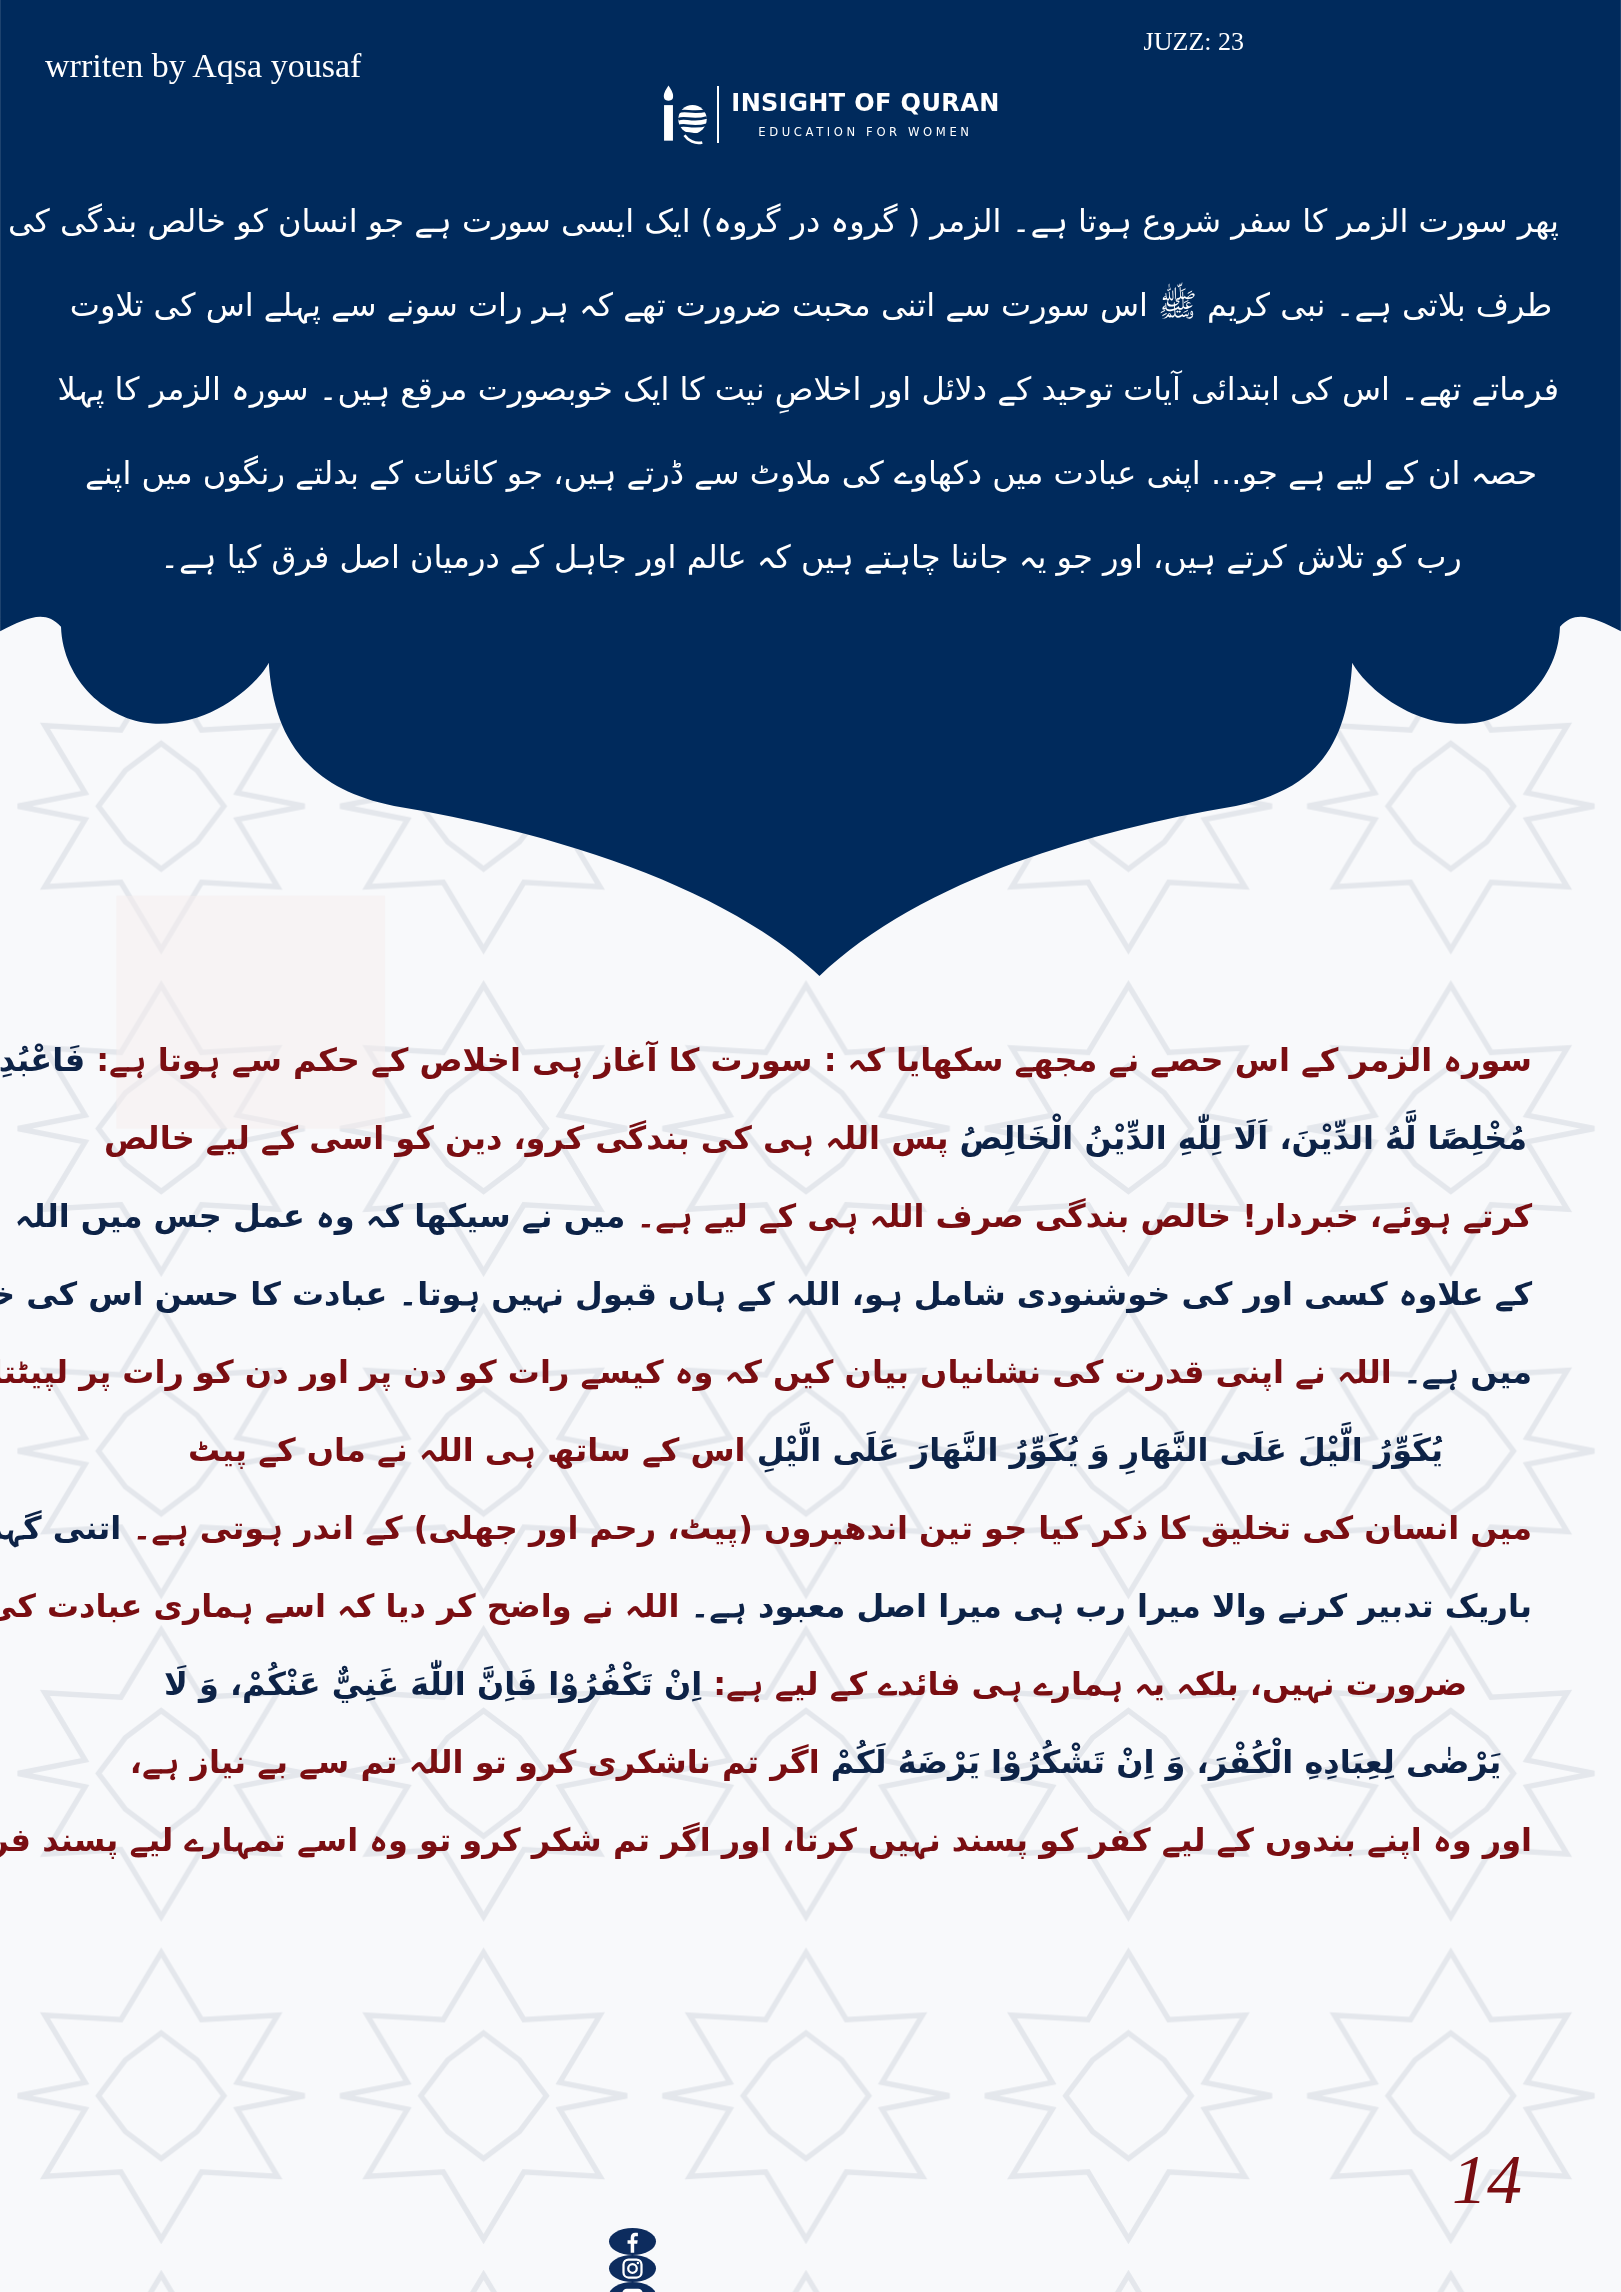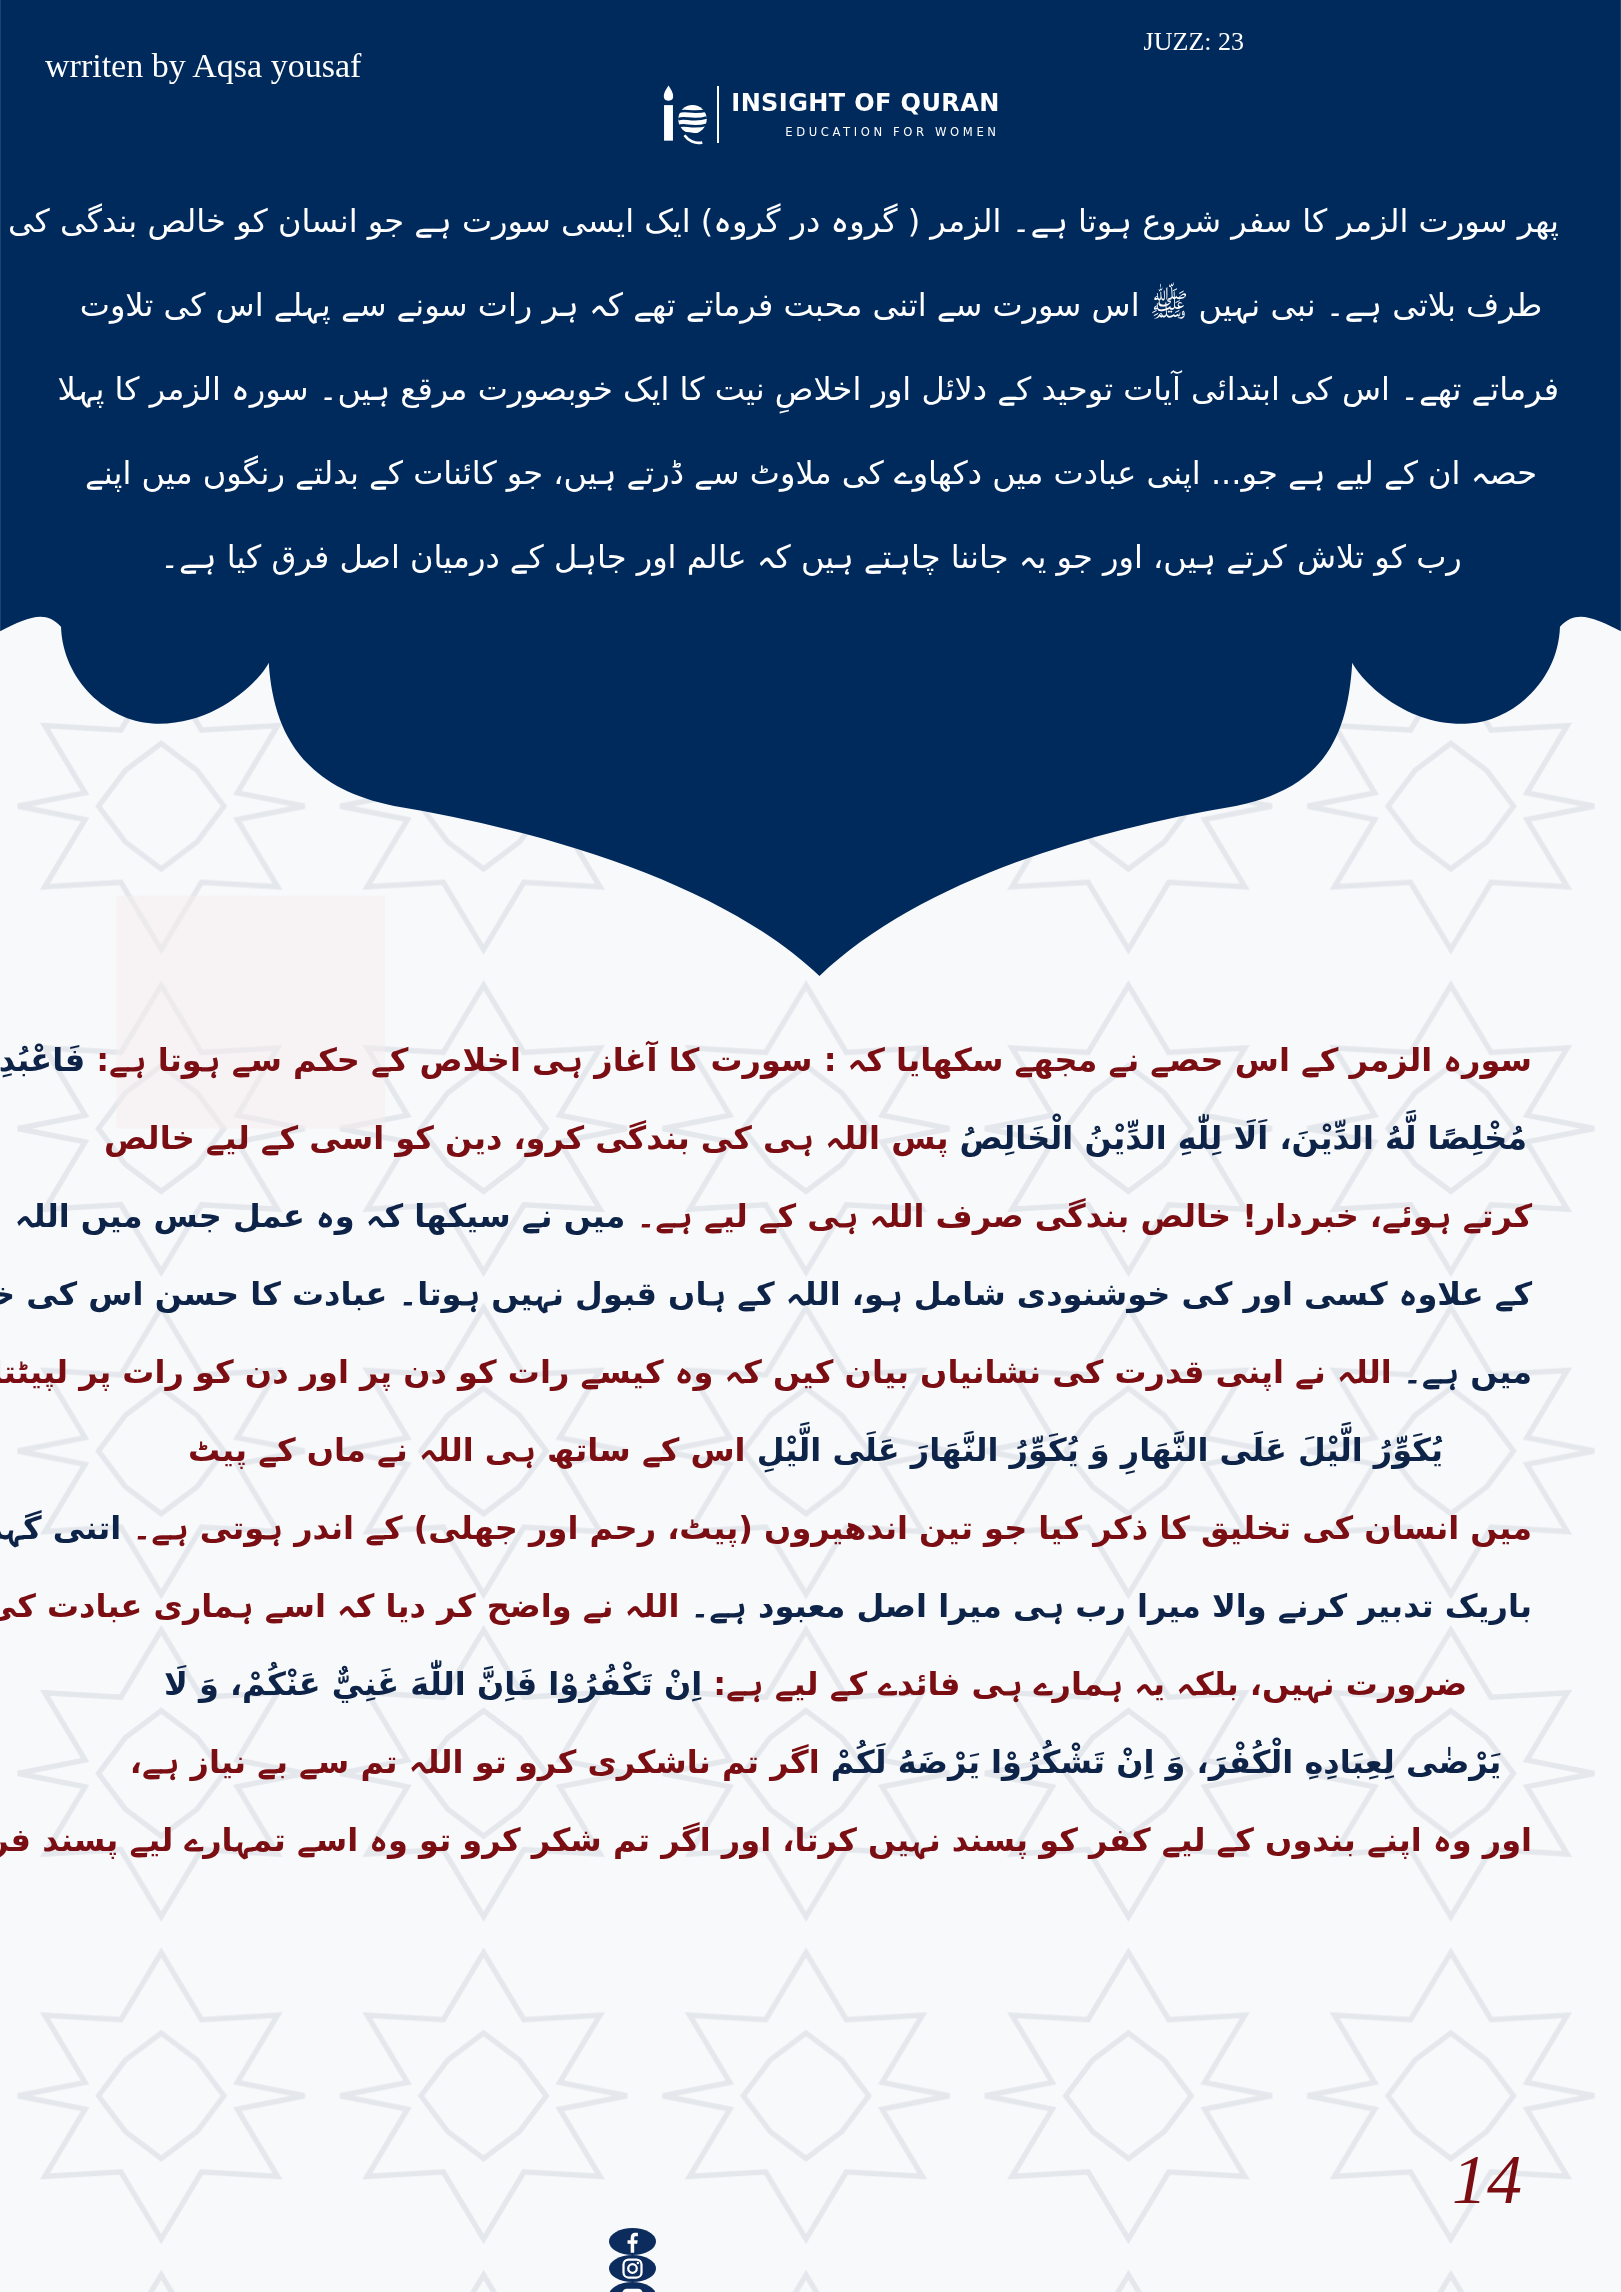--- a/index.html
+++ b/index.html
@@ -23,21 +23,21 @@
   .juzz {
     position: absolute; right: 47px; top: 27px;
     font-family: "Liberation Serif", serif; font-size: 26px; color: #ffffff;
   }
   .logo {
     position: absolute; left: 661px; top: 82px; height: 64px;
     display: flex; align-items: center;
   }
   .logo-mark { width: 47px; height: 64px; }
   .logo-divider { width: 1.8px; height: 57px; background: #ffffff; margin: 0 12.5px 0 9px; }
-  .logo-text { display: flex; flex-direction: column; align-items: flex-end; color: #fff; }
+  .logo-text { display: flex; flex-direction: column; align-items: center; color: #fff; }
   .logo-title { font-family: "DejaVu Sans", sans-serif; font-weight: bold; font-size: 24px; letter-spacing: 0.4px; }
   .logo-sub { font-family: "DejaVu Sans", sans-serif; font-size: 11.6px; letter-spacing: 3.6px; margin-top: 7.2px; }
 
   .intro {
     position: absolute; z-index: 2; left: 63px; top: 179px; width: 1496px;
     direction: rtl; text-align: center;
     color: #ffffff; font-family: "DejaVu Sans", sans-serif;
     font-size: 32px; line-height: 84px;
   }
   .intro .line { display: block; white-space: nowrap; }
@@ -117,21 +117,21 @@
     <div class="logo-divider"></div>
     <div class="logo-text">
       <span class="logo-title">INSIGHT OF QURAN</span>
       <span class="logo-sub">EDUCATION FOR WOMEN</span>
     </div>
   </div>
 </div>
 
 <div class="intro">
   <span class="line">پھر سورت الزمر کا سفر شروع ہوتا ہے۔ الزمر ( گروہ در گروہ) ایک ایسی سورت ہے جو انسان کو خالص بندگی کی</span>
-  <span class="line">طرف بلاتی ہے۔ نبی نہیں ﷺ اس سورت سے اتنی محبت فرماتے تھے کہ ہر رات سونے سے پہلے اس کی تلاوت</span>
+  <span class="line">طرف بلاتی ہے۔ نبی کریم ﷺ اس سورت سے اتنی محبت ضرورت تھے کہ ہر رات سونے سے پہلے اس کی تلاوت</span>
   <span class="line">فرماتے تھے۔ اس کی ابتدائی آیات توحید کے دلائل اور اخلاصِ نیت کا ایک خوبصورت مرقع ہیں۔ سورہ الزمر کا پہلا</span>
   <span class="line">حصہ ان کے لیے ہے جو... اپنی عبادت میں دکھاوے کی ملاوٹ سے ڈرتے ہیں، جو کائنات کے بدلتے رنگوں میں اپنے</span>
   <span class="line">رب کو تلاش کرتے ہیں، اور جو یہ جاننا چاہتے ہیں کہ عالم اور جاہل کے درمیان اصل فرق کیا ہے۔</span>
 </div>
 
 <div class="body-text" id="body-text">
     <span class="line"><span class="seg-maroon">سورہ الزمر کے اس حصے نے مجھے سکھایا کہ : سورت کا آغاز ہی اخلاص کے حکم سے ہوتا ہے: </span><span class="seg-navy">فَاعْبُدِ اللّٰهَ</span></span>
     <span class="line"><span class="seg-navy">مُخْلِصًا لَّهُ الدِّيْنَ، اَلَا لِلّٰهِ الدِّيْنُ الْخَالِصُ </span><span class="seg-maroon">پس اللہ ہی کی بندگی کرو، دین کو اسی کے لیے خالص</span></span>
     <span class="line"><span class="seg-maroon">کرتے ہوئے، خبردار! خالص بندگی صرف اللہ ہی کے لیے ہے۔ </span><span class="seg-navy">میں نے سیکھا کہ وہ عمل جس میں اللہ</span></span>
     <span class="line"><span class="seg-navy">کے علاوہ کسی اور کی خوشنودی شامل ہو، اللہ کے ہاں قبول نہیں ہوتا۔ عبادت کا حسن اس کی خالص ہونے</span></span>

